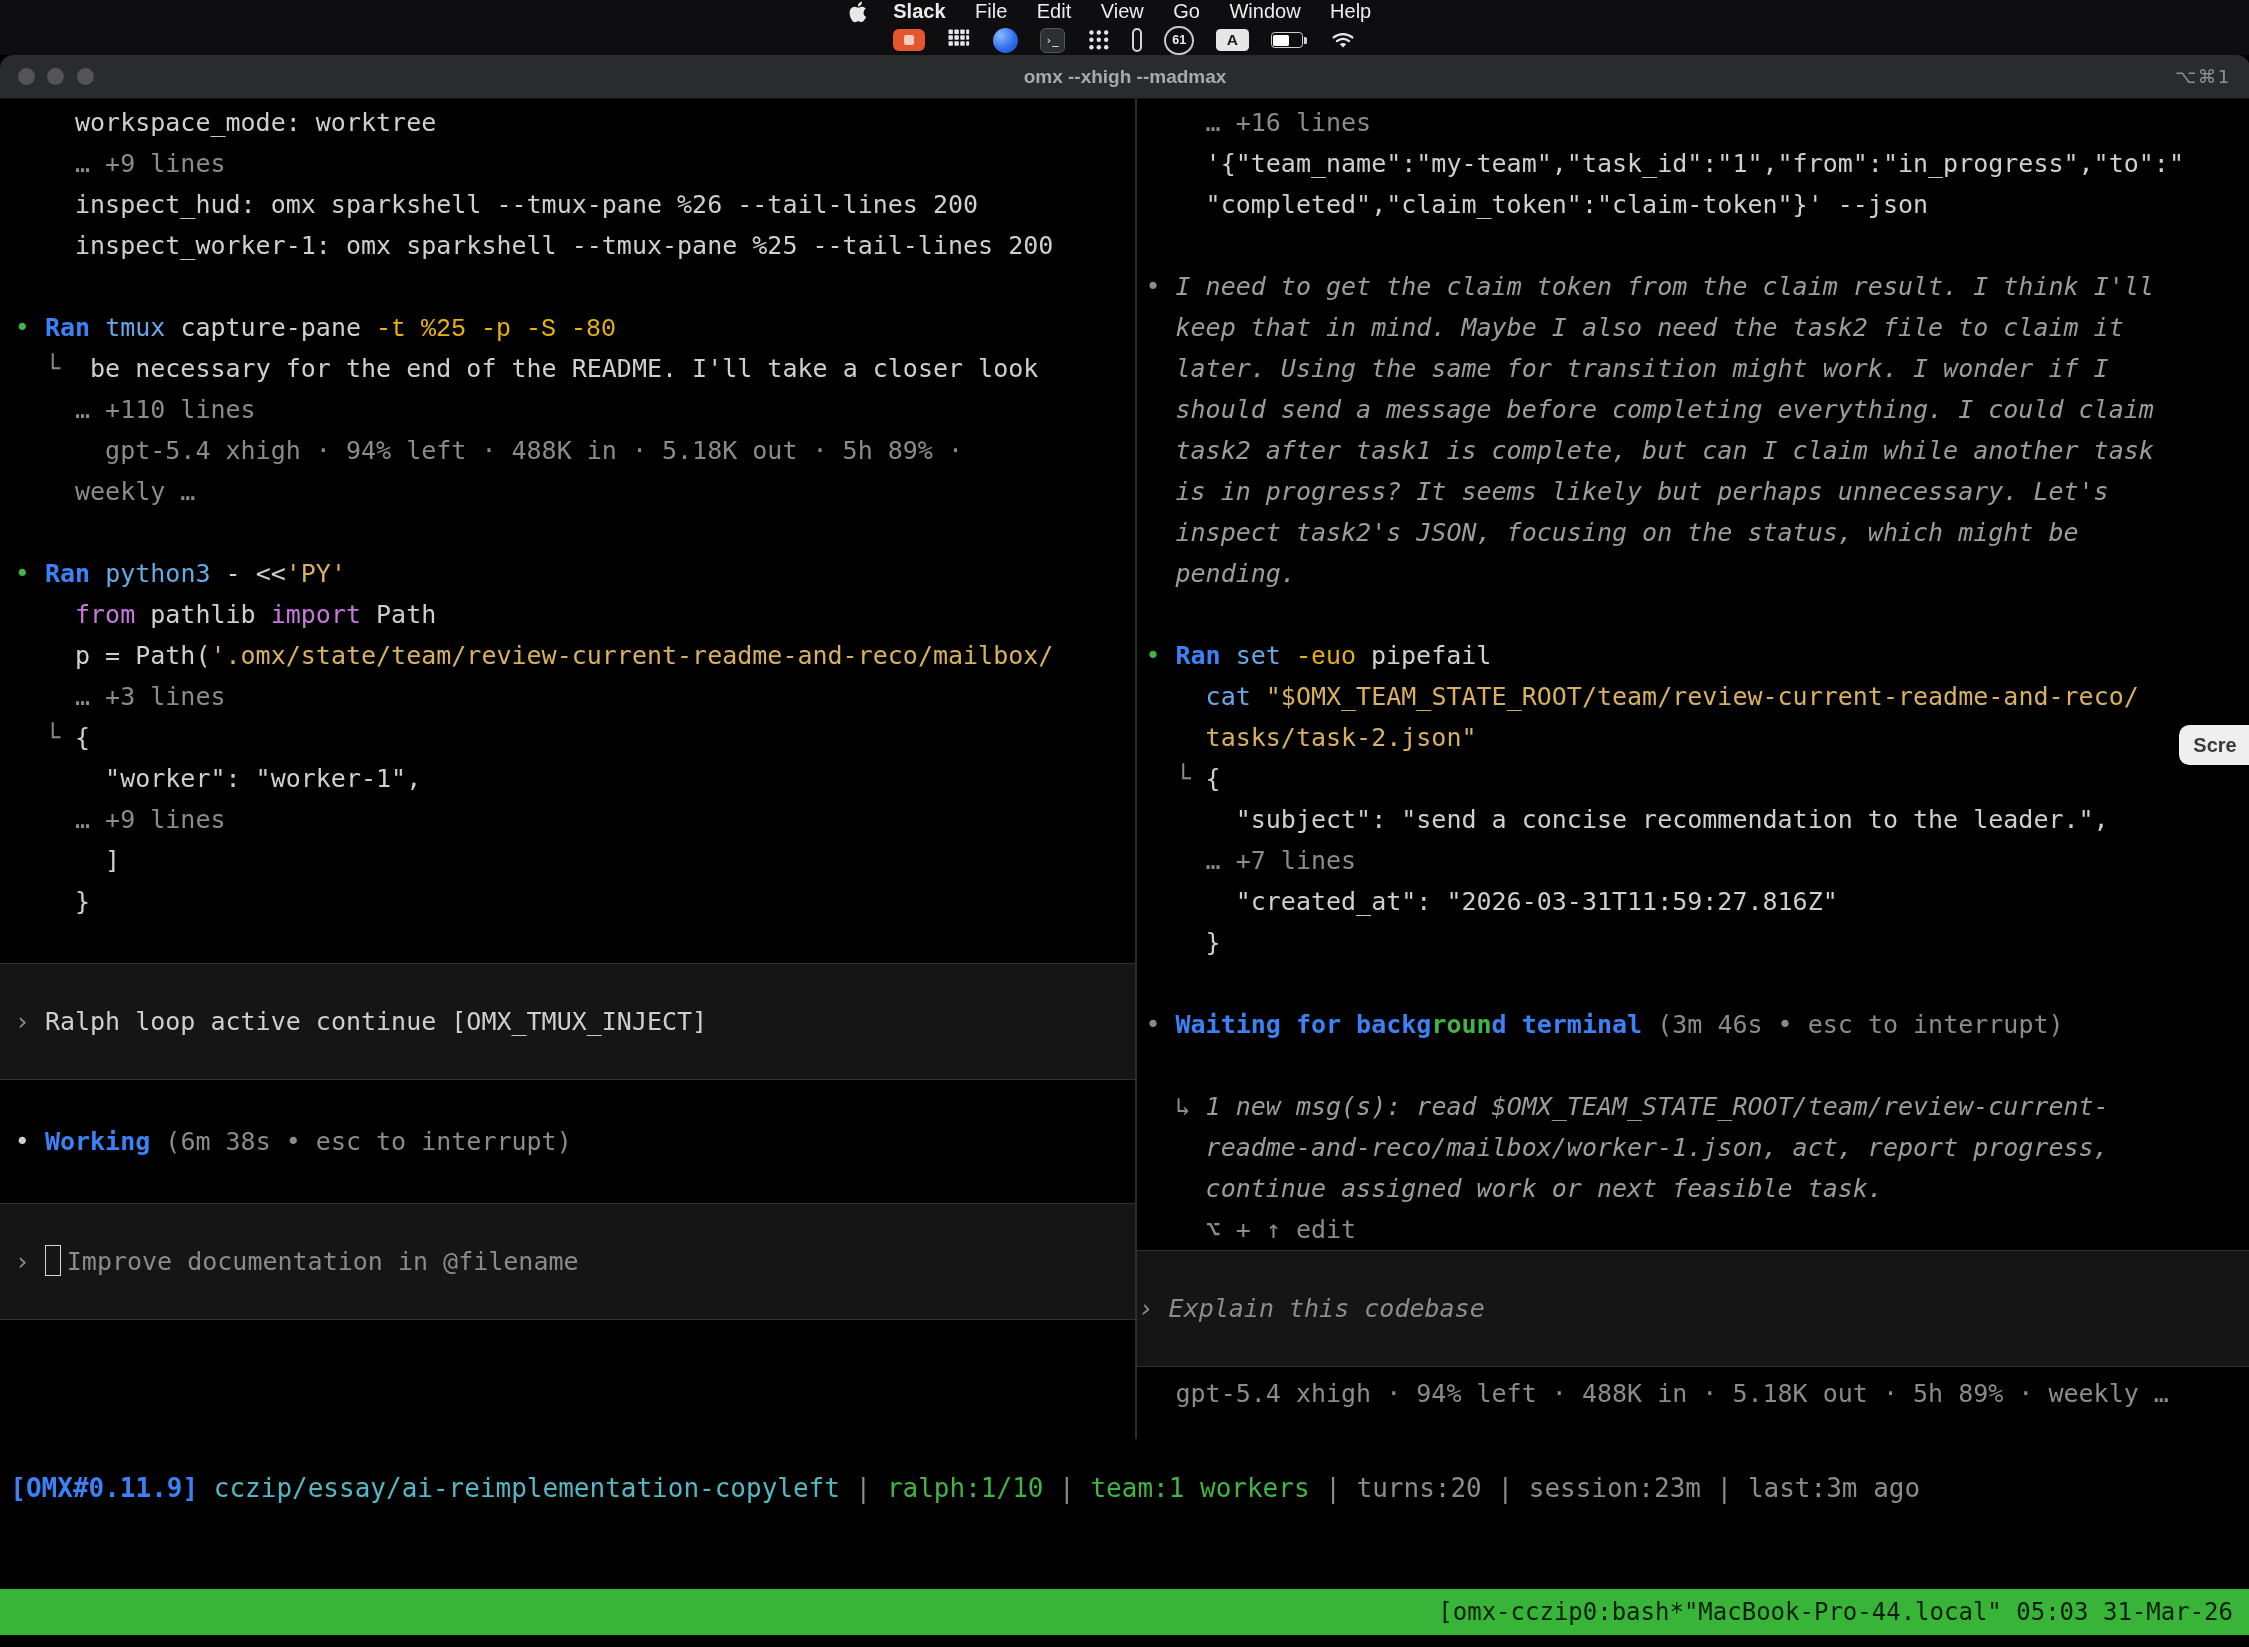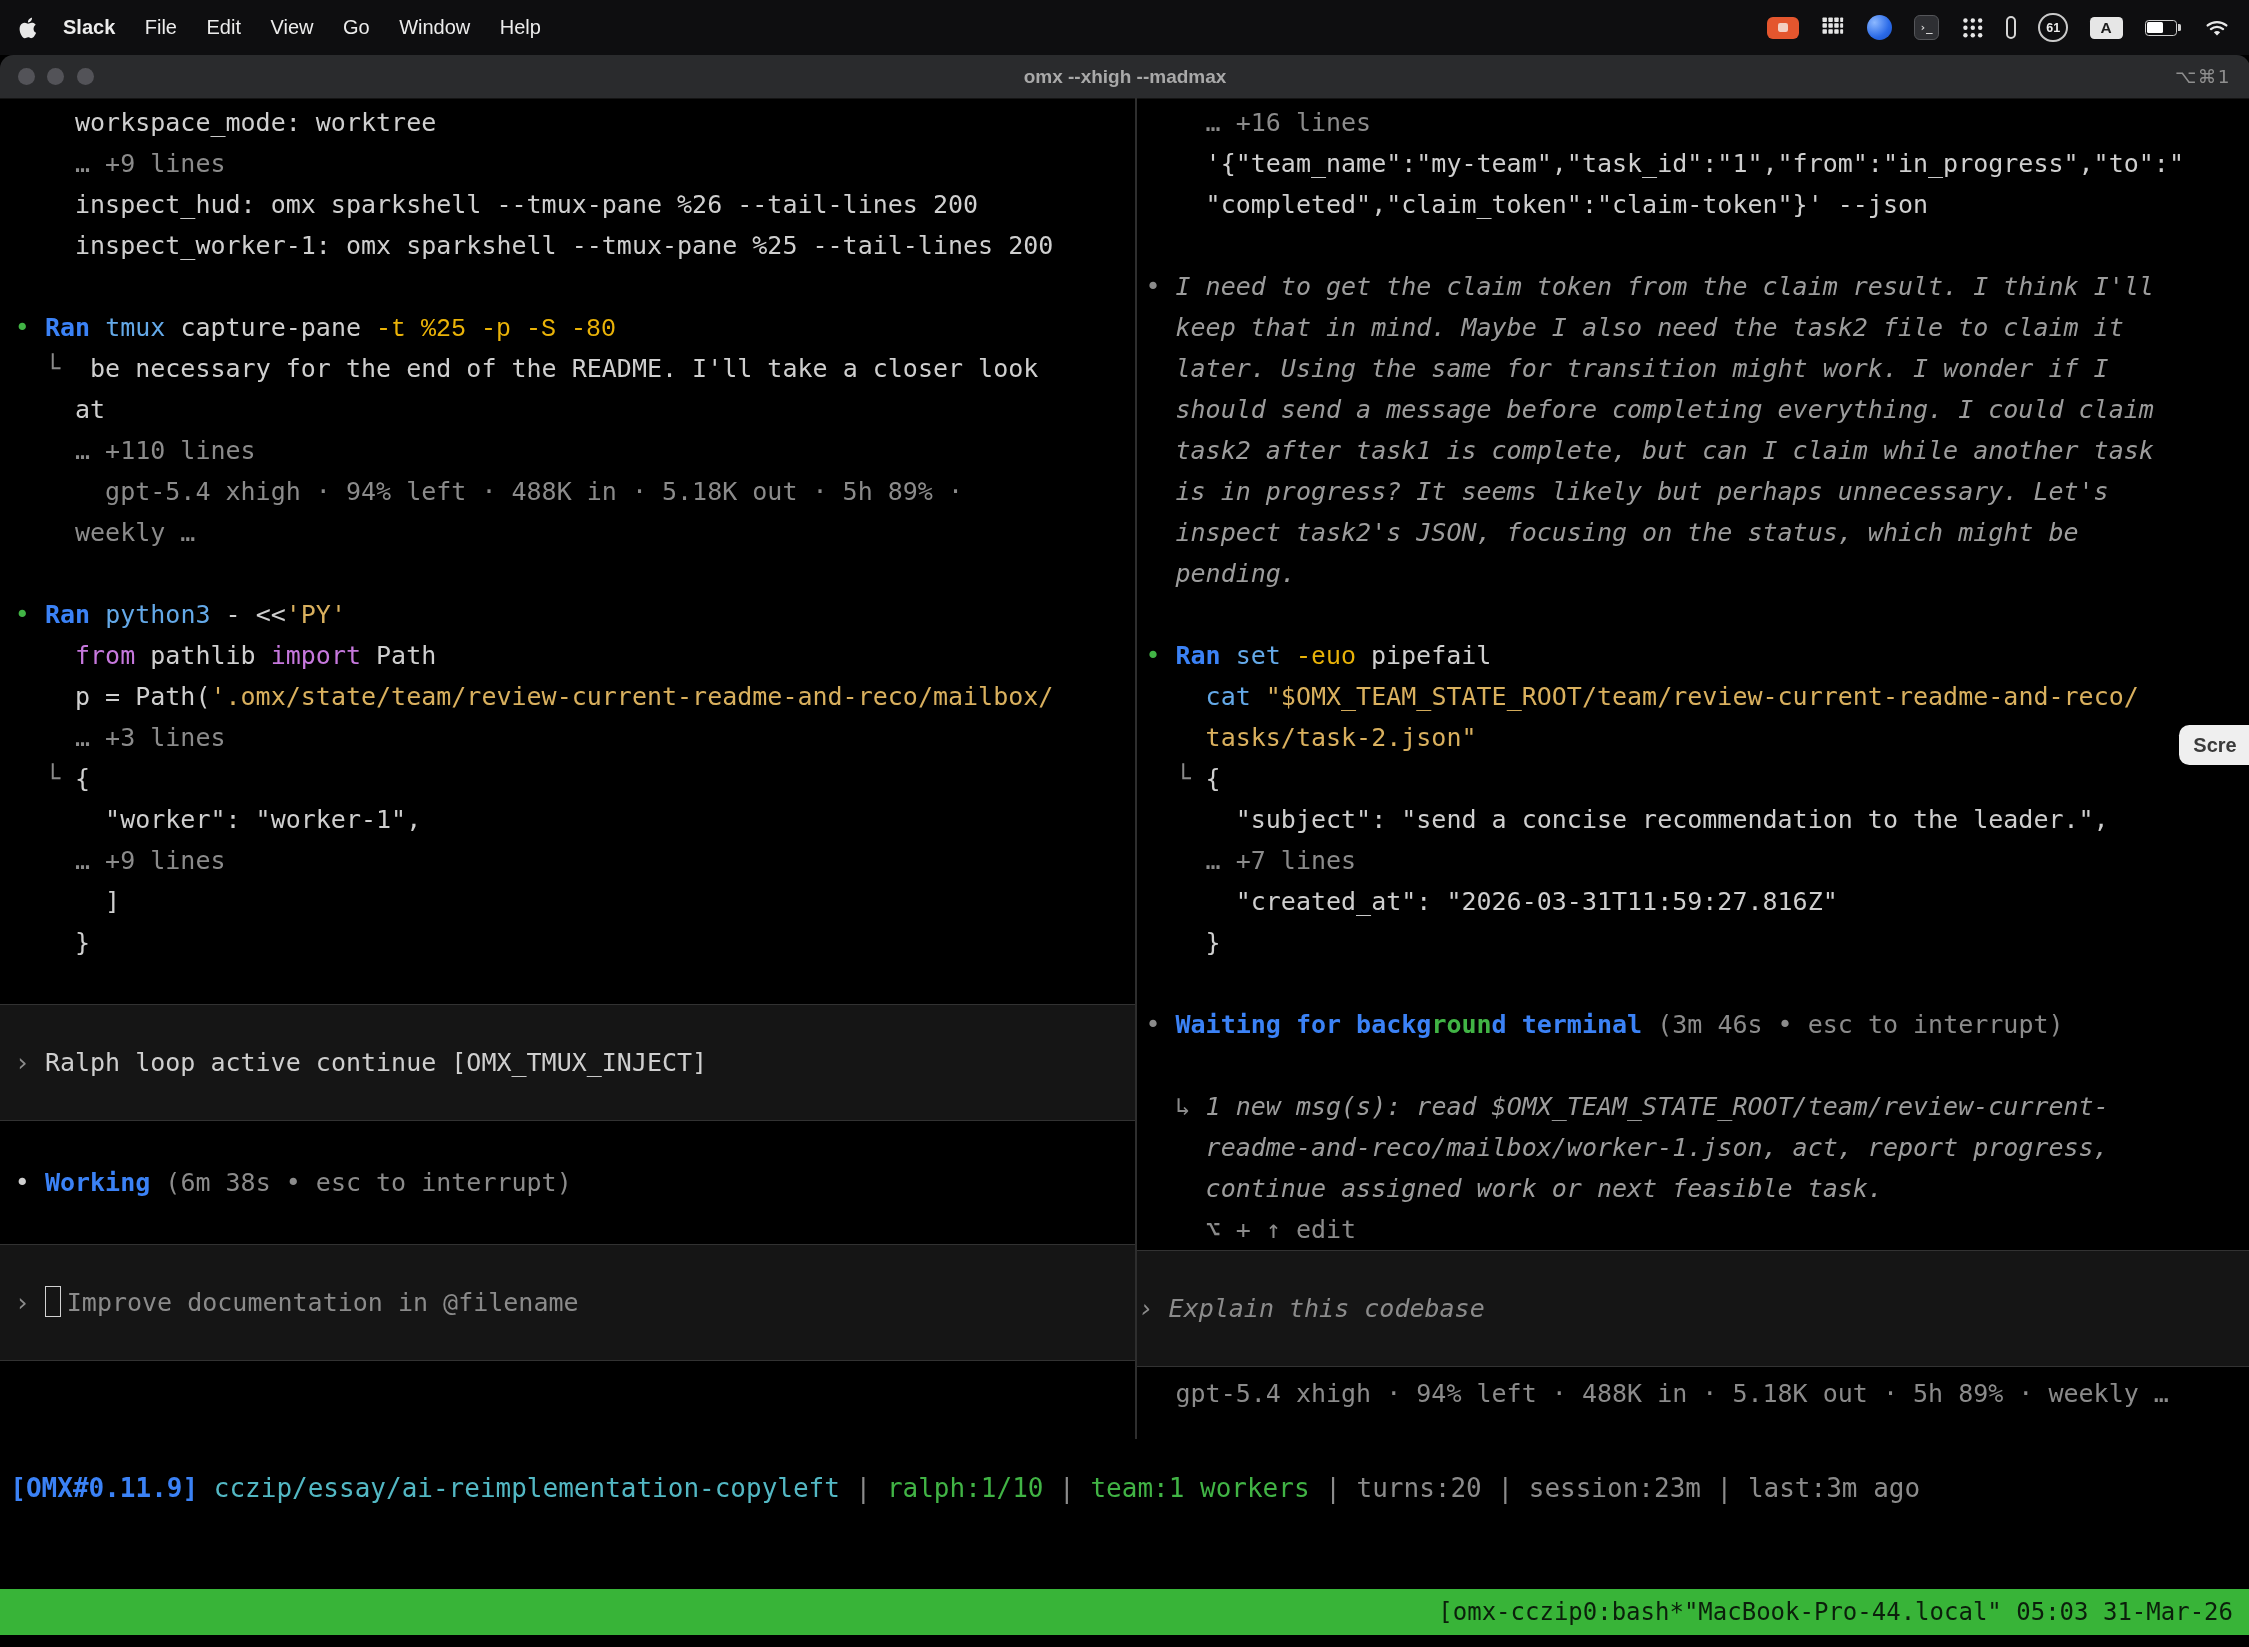--- a/index.html
+++ b/index.html
@@ -1,21 +1,21 @@
 <!DOCTYPE html>
 <html style="font-size:11.8px"><head>
 <meta charset="utf-8">
 <style>
   html,body{margin:0;padding:0;}
   body{width:2250px;height:1648px;background:#000;position:relative;overflow:hidden;}
 
   
   .menubar{position:absolute;top:0;left:0;right:0;height:55px;background:#0e0e10;
     display:flex;align-items:center;justify-content:space-between;padding:0 19px;box-sizing:border-box;
-    font-family:"Liberation Sans",sans-serif;font-size:20px;color:#ececec;z-index:10;}
+    font-family:"Liberation Sans",sans-serif;font-size:20px;color:#ececec;z-index:10;flex-direction:column;}
   .menubar-left{display:flex;align-items:center;}
   .apple{margin-right:25px;display:flex;align-items:center;}
   .appname{font-weight:700;margin-right:29.5px;}
   .menus{display:flex;align-items:center;}
   .menus span{margin-right:29.5px;}
   .menubar-right{display:flex;align-items:center;gap:22px;}
   .mi{display:flex;align-items:center;justify-content:center;}
   .rec{width:32px;height:22px;background:#e4562e;border-radius:5.9px;}
   .rec-inner{width:9.6px;height:9.6px;background:#f3cfc2;border-radius:2.2px;}
   .blueapp{width:25px;height:25px;border-radius:50%;background:radial-gradient(circle at 30% 30%,#8cb8ff,#2a6ae8 60%,#1c4fbe);}
@@ -167,21 +167,20 @@
 
   <div class="term">
     <div class="pane pane-left">
         <div class="line"><span class="c-t">    workspace_mode: worktree</span></div>
         <div class="line"><span class="c-dim">    … +9 lines</span></div>
         <div class="line"><span class="c-t">    inspect_hud: omx sparkshell --tmux-pane %26 --tail-lines 200</span></div>
         <div class="line"><span class="c-t">    inspect_worker-1: omx sparkshell --tmux-pane %25 --tail-lines 200</span></div>
         <div class="line"></div>
         <div class="line"><span class="c-green">• </span><span class="c-b">Ran </span><span class="c-blue">tmux</span><span class="c-t"> capture-pane </span><span class="c-red">-t %25 -p -S -80</span></div>
         <div class="line"><span class="c-dim">  └  </span><span class="c-t">be necessary for the end of the README. I'll take a closer look</span></div>
-        <div class="line"><span class="c-t">    at</span></div>
         <div class="line"><span class="c-dim">    … +110 lines</span></div>
         <div class="line"><span class="c-dim">      gpt-5.4 xhigh · 94% left · 488K in · 5.18K out · 5h 89% ·</span></div>
         <div class="line"><span class="c-dim">    weekly …</span></div>
         <div class="line"></div>
         <div class="line"><span class="c-green">• </span><span class="c-b">Ran </span><span class="c-blue">python3</span><span class="c-t"> - &lt;&lt;</span><span class="c-yellow">'PY'</span></div>
         <div class="line"><span class="c-magenta">    from </span><span class="c-t">pathlib </span><span class="c-magenta">import </span><span class="c-t">Path</span></div>
         <div class="line"><span class="c-t">    p = Path(</span><span class="c-yellow">'.omx/state/team/review-current-readme-and-reco/mailbox/</span></div>
         <div class="line"><span class="c-dim">    … +3 lines</span></div>
         <div class="line"><span class="c-dim">  └ </span><span class="c-t">{</span></div>
         <div class="line"><span class="c-t">      "worker": "worker-1",</span></div>

